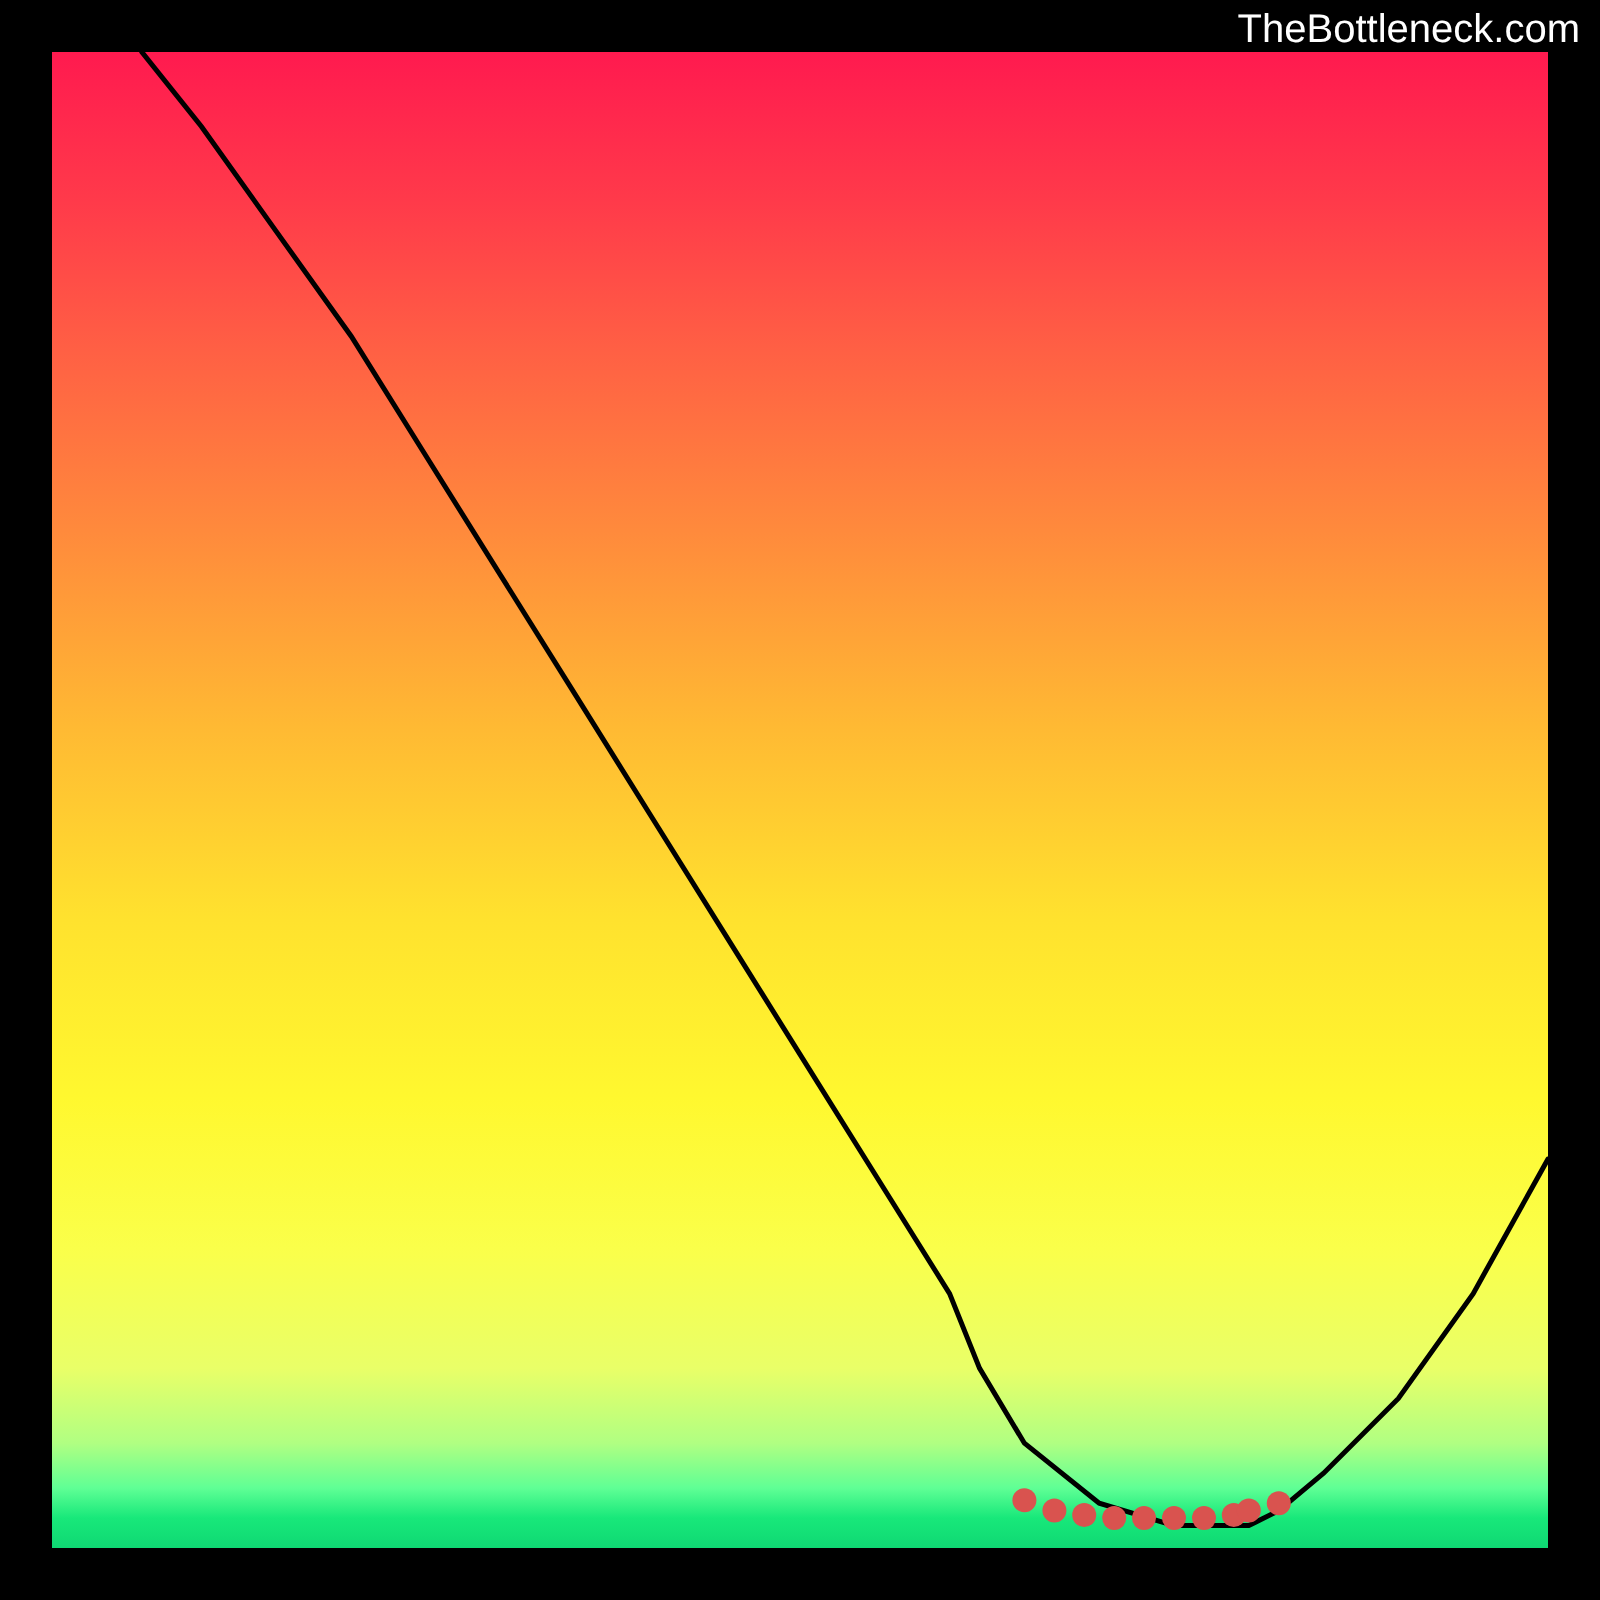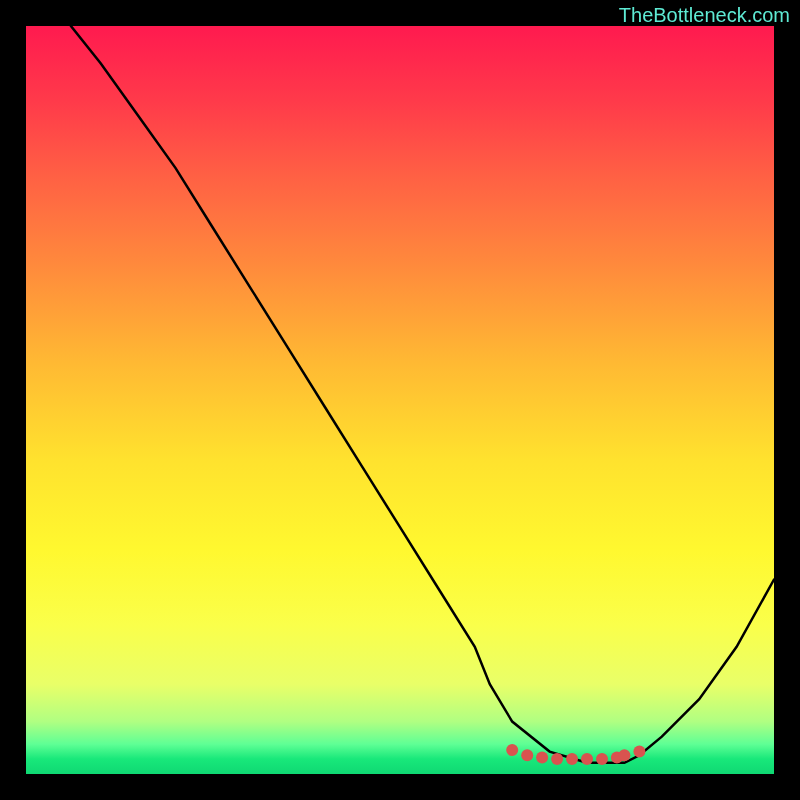--- a/index.html
+++ b/index.html
@@ -8,21 +8,21 @@
     width: 800px;
     height: 800px;
     background: #000;
     position: relative;
     font-family: Arial, sans-serif;
   }
   .watermark {
     position: absolute;
     top: 4px;
     right: 10px;
-    color: #5eead4;
+    color: #ffffff;
     font-size: 20px;
     font-weight: 500;
     z-index: 10;
   }
   .plot-area {
     position: absolute;
     left: 26px;
     top: 26px;
     width: 748px;
     height: 748px;

